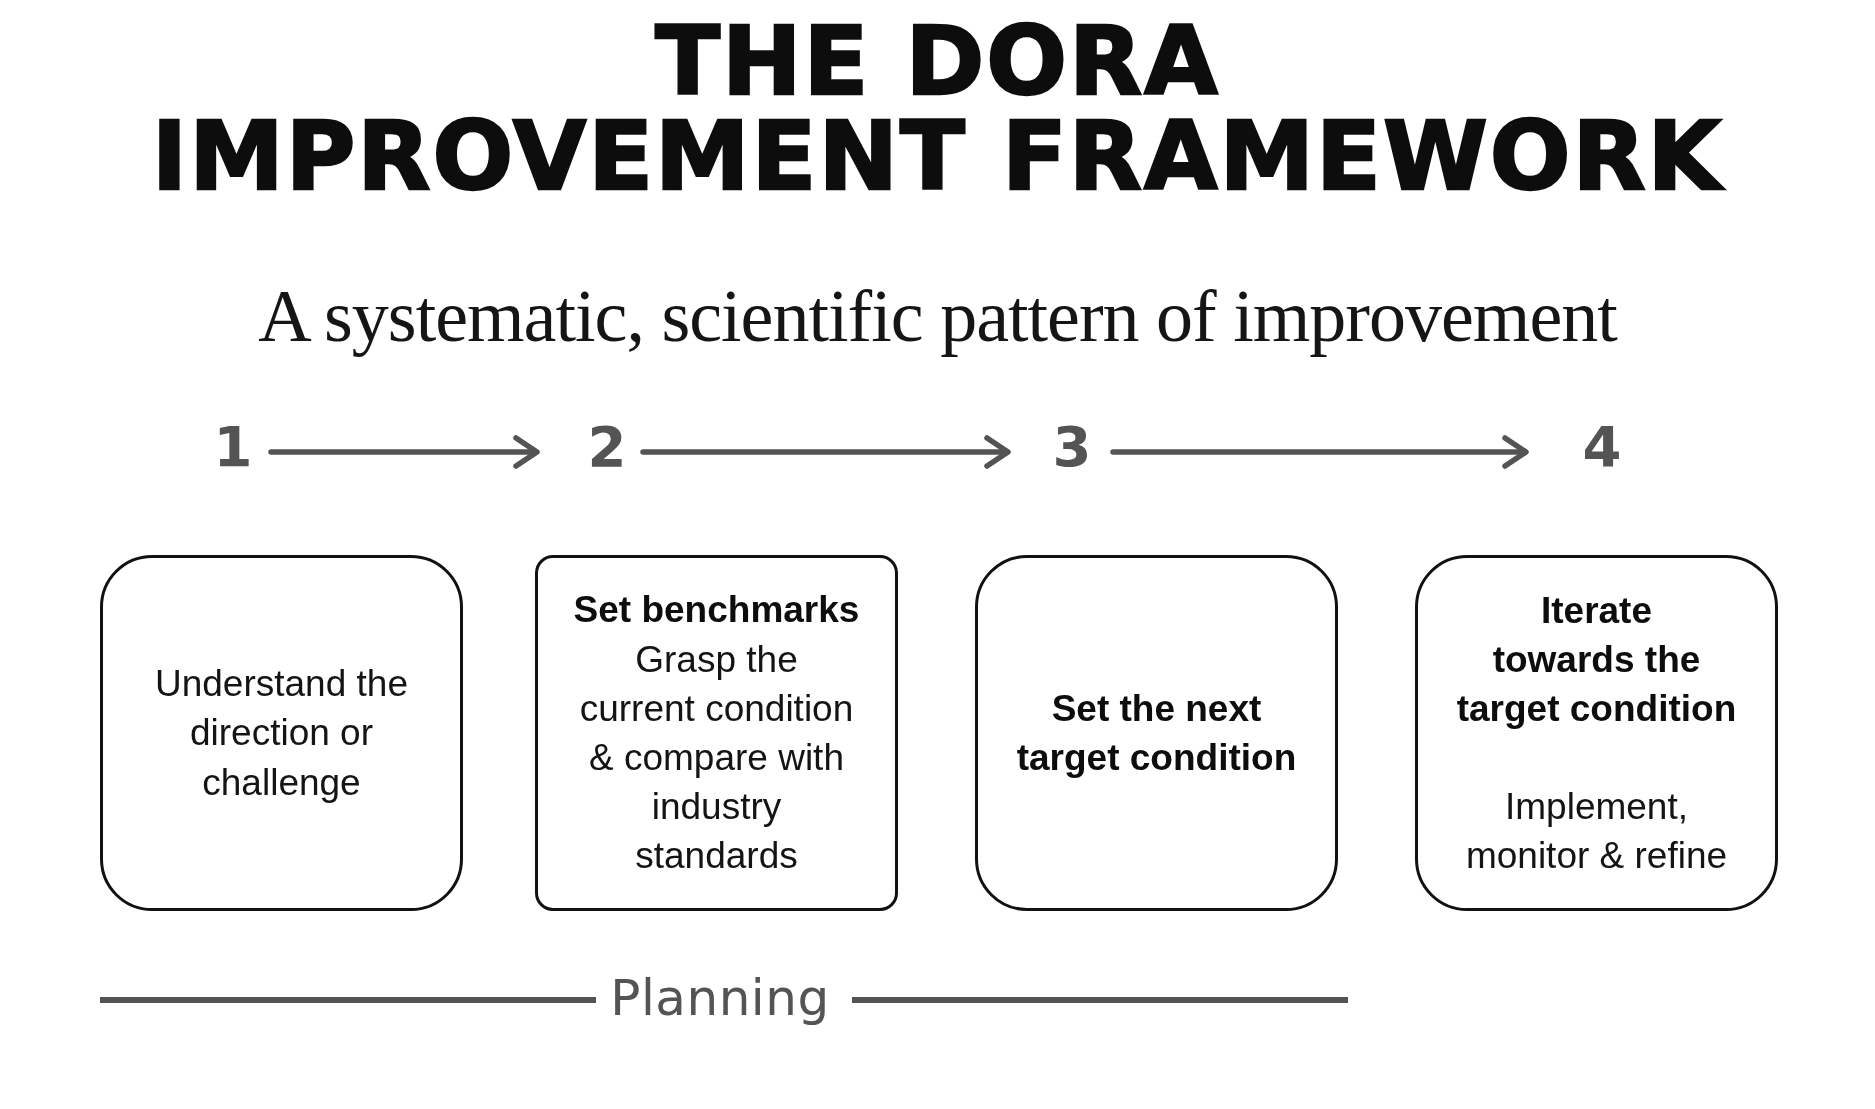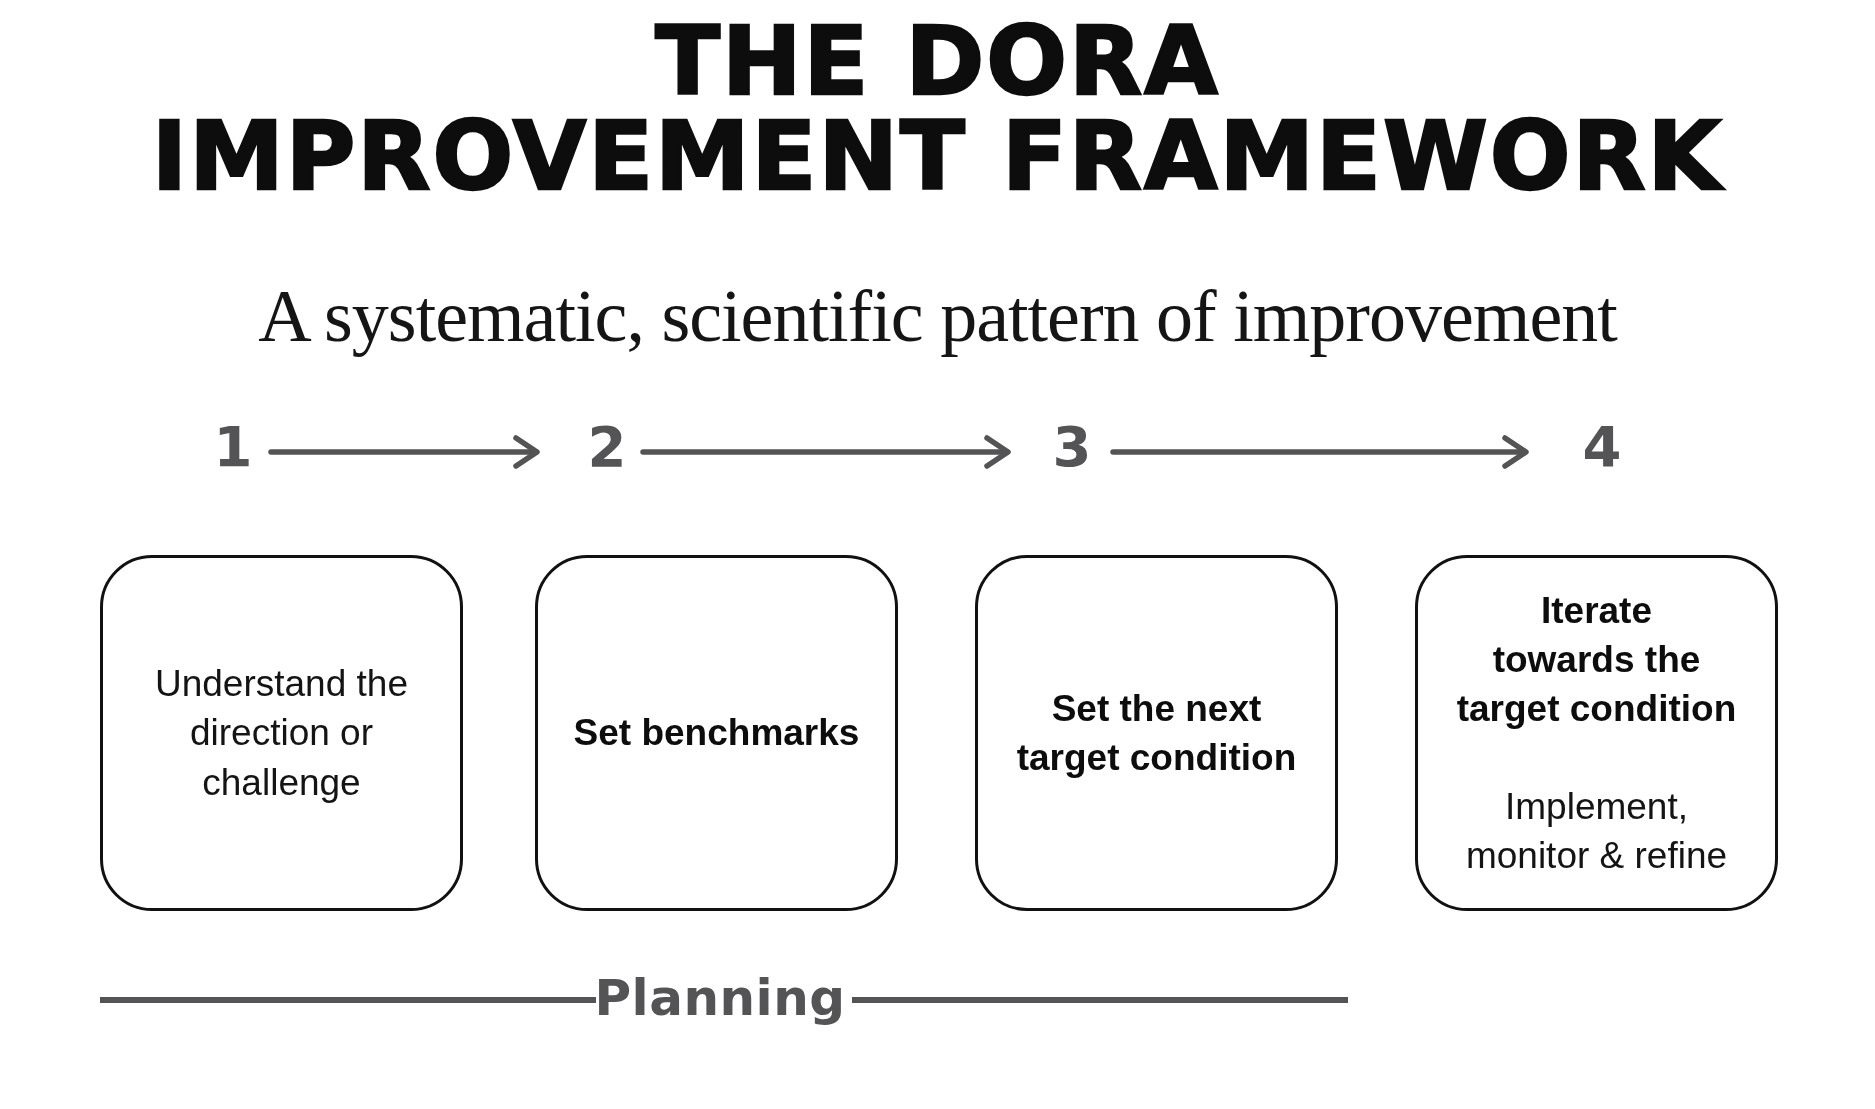--- a/index.html
+++ b/index.html
@@ -81,21 +81,21 @@
     border:3px solid var(--card-border);
     border-radius:52px;
     display:flex;
     flex-direction:column;
     justify-content:center;
     align-items:center;
     text-align:center;
     padding:10px 8px;
   }
   .card.gap{gap:48px;}
-  .card.tight{gap:0;}
+  .card.tight{gap:0;border-radius:18px;}
   .card-title{
     font-weight:bold;
     font-size:37px;
     line-height:1.33;
     color:var(--ink);
     white-space:pre;
   }
   .card-body{
     font-weight:normal;
     font-size:37px;
@@ -110,21 +110,21 @@
     position:absolute;
     top:997px;
     height:6px;
     background:var(--gray);
   }
   .phase-label{
     position:absolute;
     top:971px;
     transform:translateX(-50%);
     font-family:"DejaVu Sans",sans-serif;
-    font-weight:bold;
+    font-weight:normal;
     font-size:50px;
     line-height:1.1;
     color:var(--gray);
     letter-spacing:0.5px;
   }
 </style>
 </head>
 <body>
 
 <div class="canvas">
@@ -157,20 +157,25 @@
   <div class="step-num" style="left:1602px">4</div>
 
   <div class="card gap" style="left:100px">
     <div class="card-body"><span>Understand the
 </span><span class="b">direction</span><span> or
 </span><span class="b">challenge</span></div>
   </div>
 
   <div class="card tight" style="left:535px">
     <div class="card-title">Set benchmarks</div>
+    <div class="card-body"><span>Grasp the
+current condition
+&amp; compare with
+industry
+standards</span></div>
   </div>
 
   <div class="card gap" style="left:975px">
     <div class="card-title">Set the next
 target condition</div>
   </div>
 
   <div class="card gap" style="left:1415px">
     <div class="card-title">Iterate
 towards the

